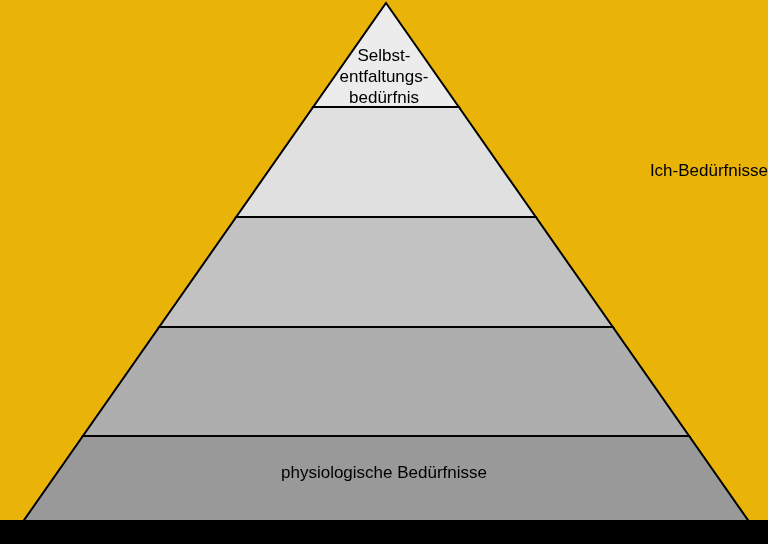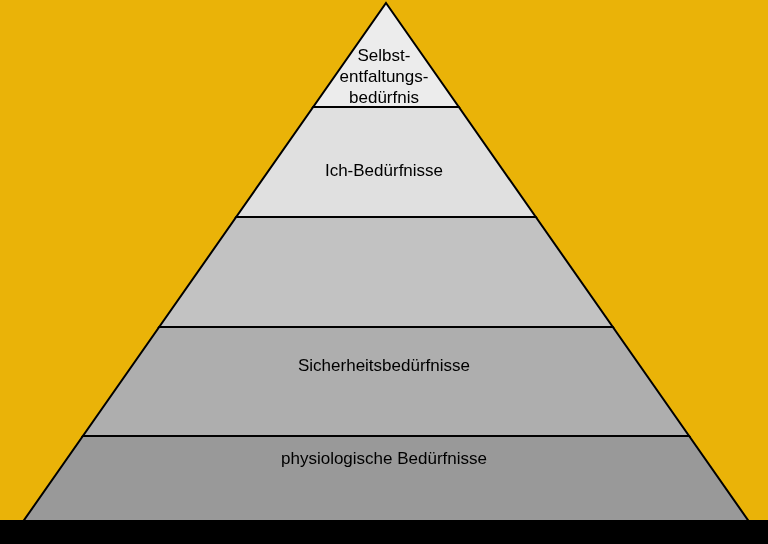--- a/index.html
+++ b/index.html
@@ -25,24 +25,24 @@
     left: 0;
     width: 768px;
     text-align: center;
     color: #000000;
     font-size: 17px;
     line-height: 22px;
     white-space: pre-line;
     pointer-events: none;
   }
   .label-top     { top: 45px;  line-height: 21px; }
-  .label-ich     { top: 160px; }
+  .label-ich     { top: 160px; text-align: right; }
   .label-soziale { top: 247px; }
   .label-sicher  { top: 355px; }
-  .label-physio  { top: 448px; }
+  .label-physio  { top: 462px; }
 </style>
 </head>
 <body>
 
 <div class="stage">
 
   <svg width="768" height="544" viewBox="0 0 768 544" aria-hidden="true">
     <polygon points="386,3 458.8,107 313.2,107" stroke="#000000" stroke-width="2" fill="#ececec"></polygon>
     <polygon points="313.2,107 458.8,107 535.8,217 236.2,217" stroke="#000000" stroke-width="2" fill="#e0e0e0"></polygon>
     <polygon points="236.2,217 535.8,217 612.8,327 159.2,327" stroke="#000000" stroke-width="2" fill="#c2c2c2"></polygon>
@@ -50,17 +50,16 @@
     <polygon points="82.9,436 689.1,436 764.7,544 7.3,544" stroke="#000000" stroke-width="2" fill="#999999"></polygon>
   </svg>
 
   <div class="level-label label-top">Selbst-
 entfaltungs-
 bedürfnis</div>
 
   <div class="level-label label-ich">Ich-Bedürfnisse</div>
 
 
-  <div class="level-label label-sicher">Sicherheitsbedürfnisse</div>
 
   <div class="level-label label-physio">physiologische Bedürfnisse</div>
 
 </div>
 
 </body></html>

